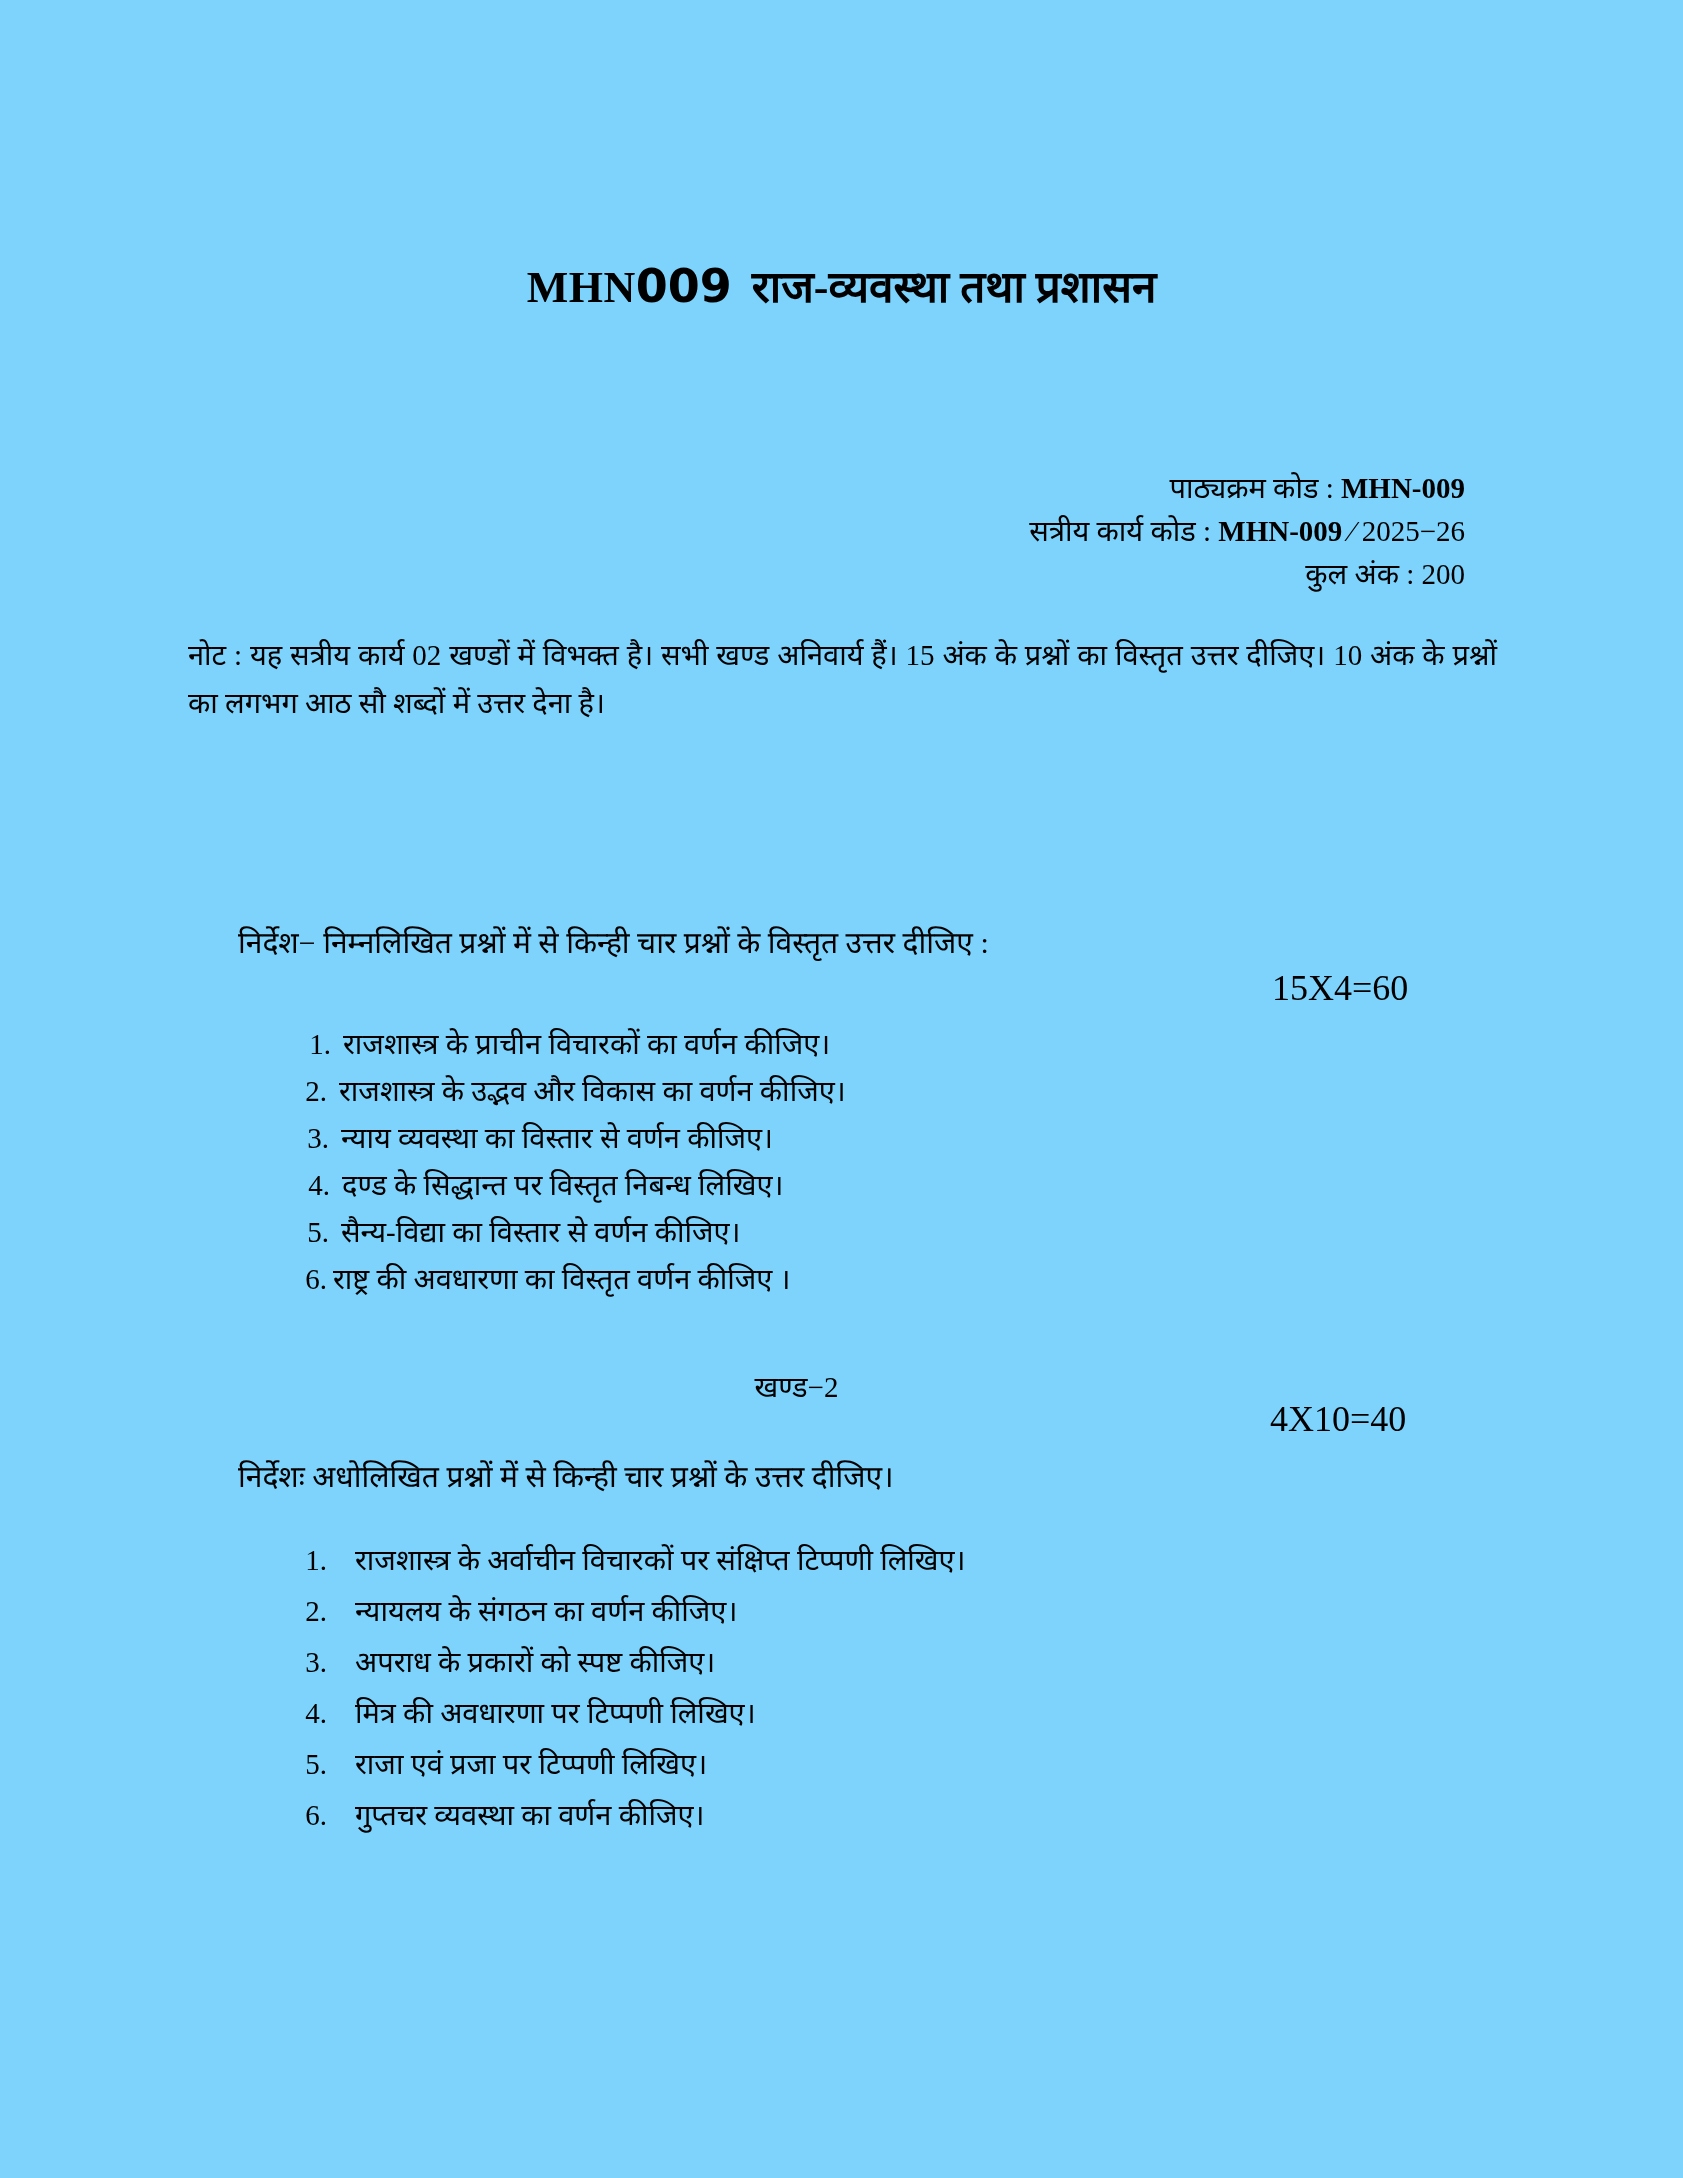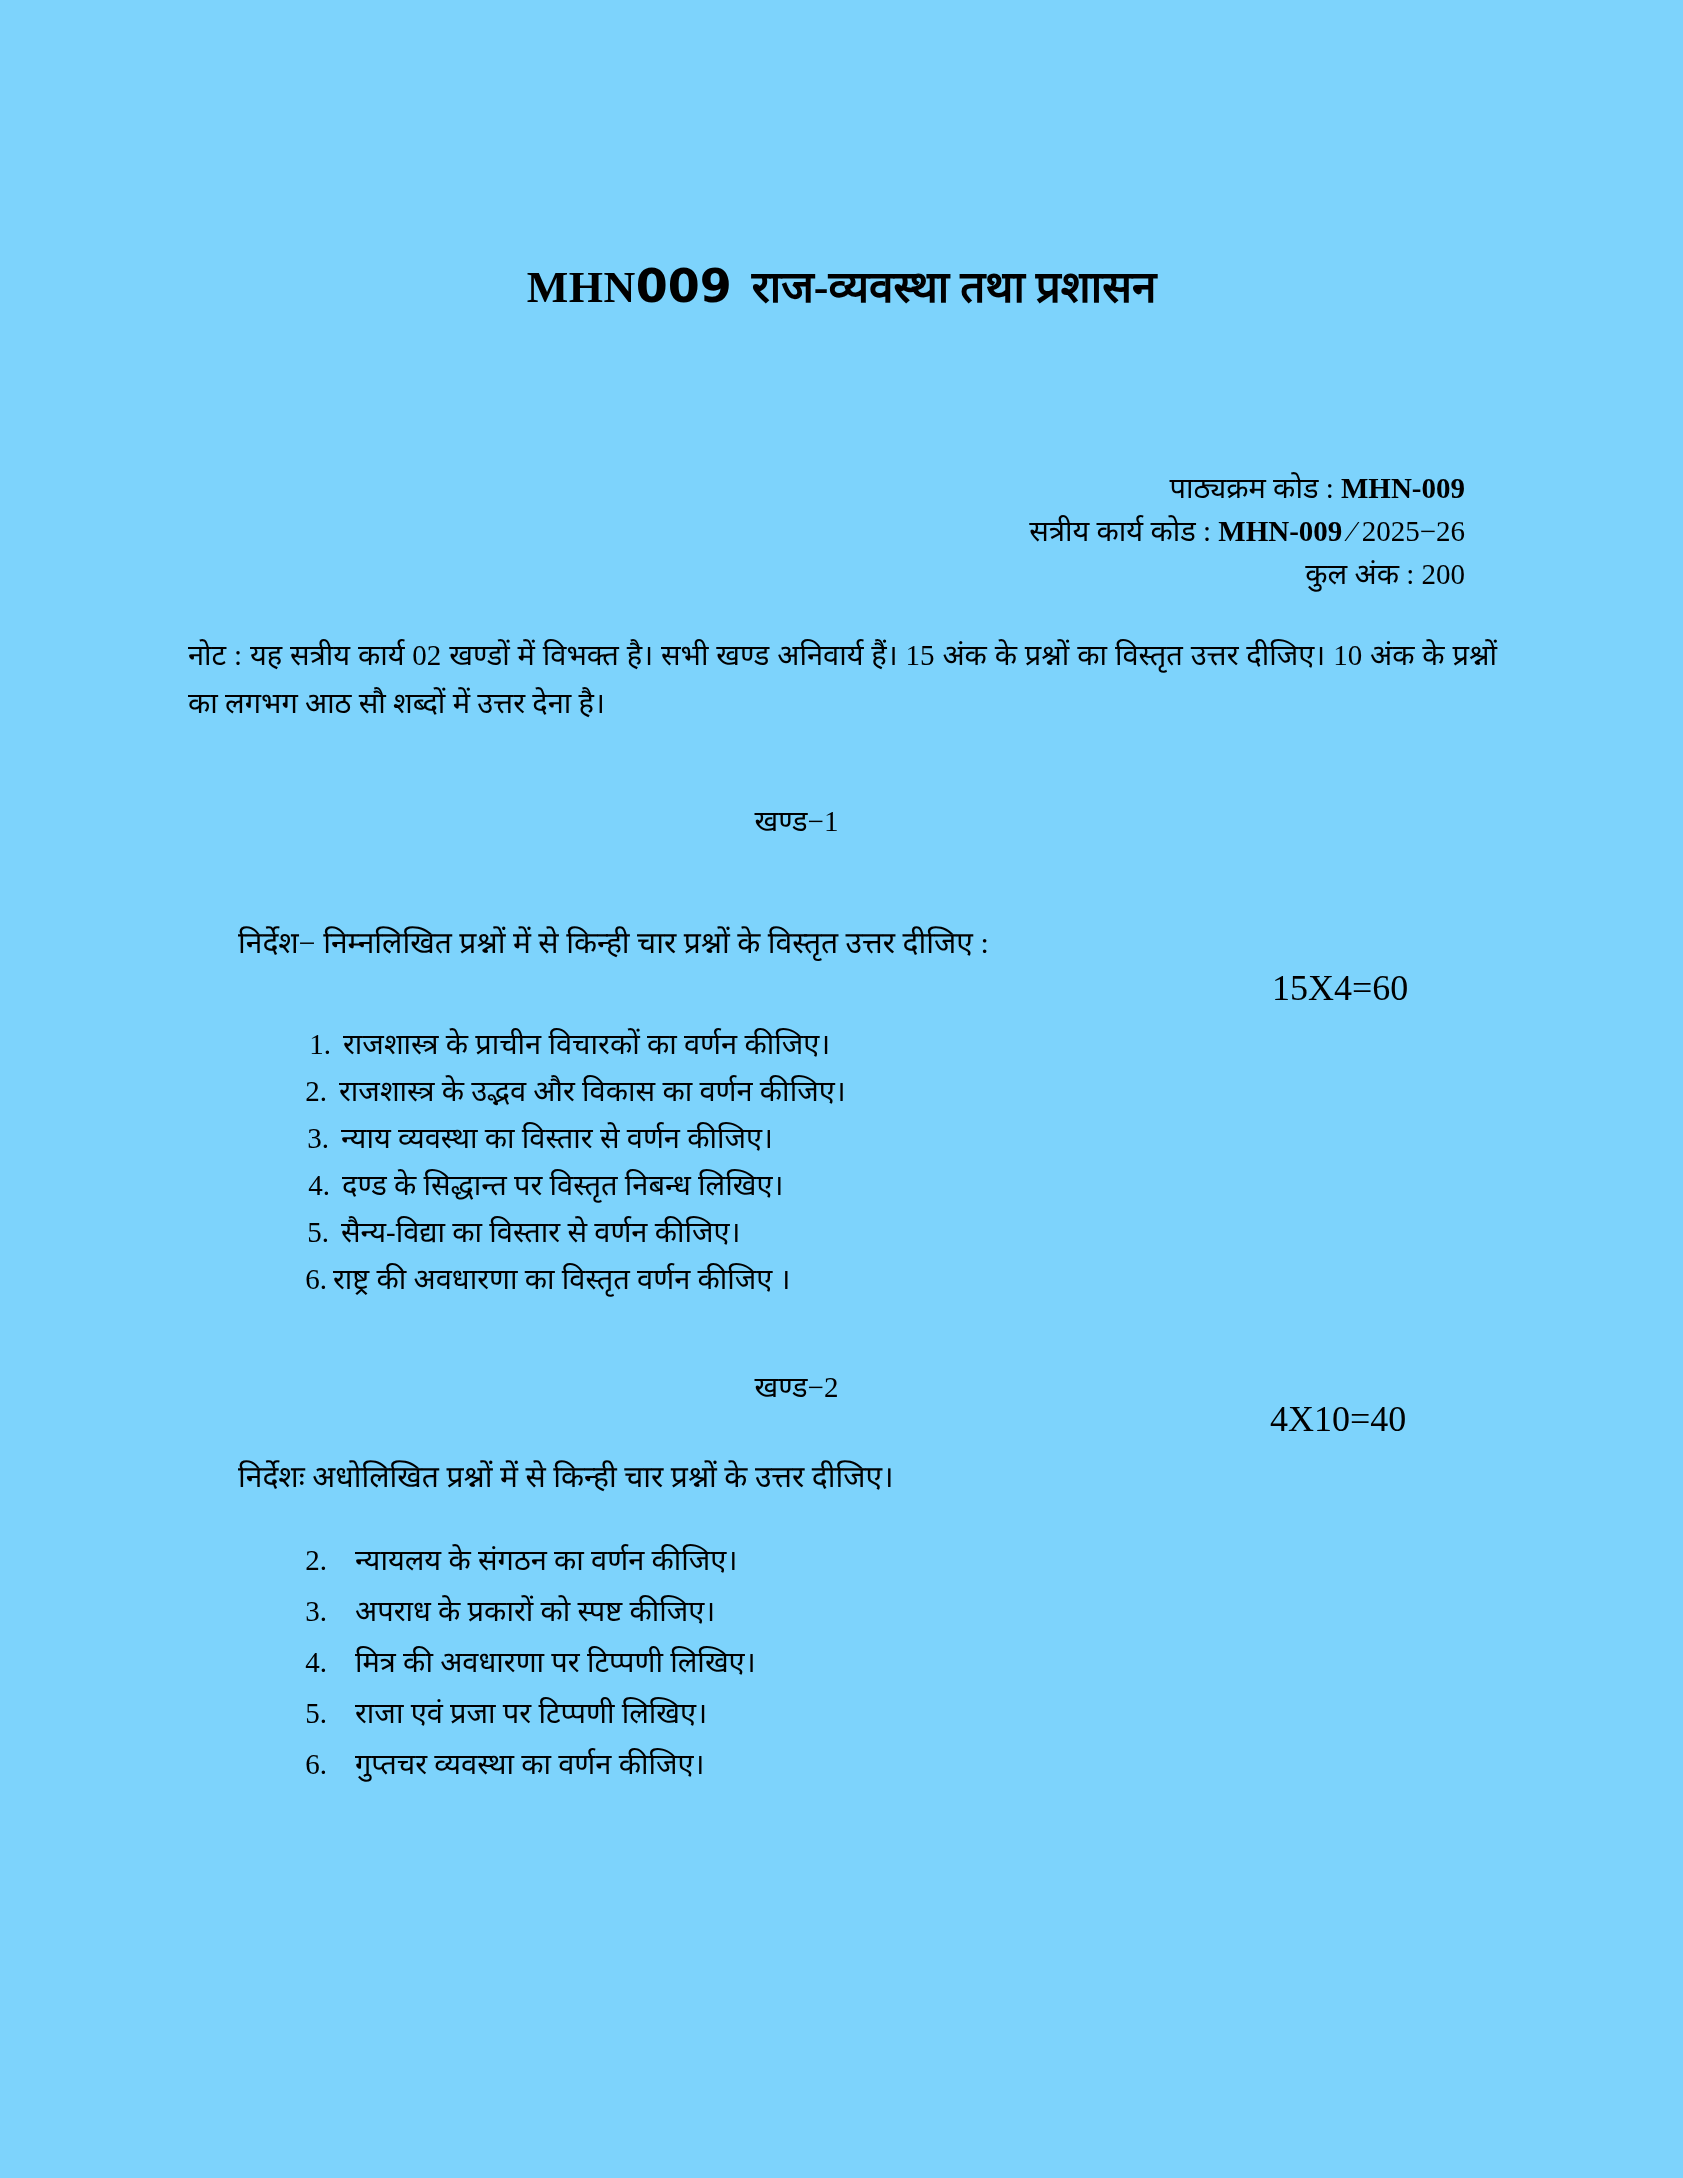--- a/index.html
+++ b/index.html
@@ -164,23 +164,20 @@
 
 
   <div class="meta">
     <span class="ln"><span>पाठ्यक्रम कोड : </span><span class="bold">MHN-009</span></span>
     <span class="ln"><span>सत्रीय कार्य कोड : </span><span class="bold">MHN-009</span><span> ⁄ 2025−26</span></span>
     <span class="ln"><span>कुल अंक : </span><span>200</span></span>
   </div>
 
   <div class="note">नोट : यह सत्रीय कार्य 02 खण्डों में विभक्त है। सभी खण्ड अनिवार्य हैं। 15 अंक के प्रश्नों का विस्तृत उत्तर दीजिए। 10 अंक के प्रश्नों का लगभग आठ सौ शब्दों में उत्तर देना है।</div>
 
-  <div class="sec-head" id="sec1-head">
-    <span class="sec-head-inner">खण्ड−1</span>
-  </div>
 
   <div class="instr" id="instr1">निर्देश−  निम्नलिखित प्रश्नों में से किन्ही चार प्रश्नों के विस्तृत उत्तर दीजिए :</div>
 
   <div class="marks" id="marks1">15X4=60</div>
 
   <ul class="qlist" id="qlist1">
     <li><span class="qnum">1.</span><span>राजशास्त्र के प्राचीन विचारकों का वर्णन कीजिए।</span></li>
     <li><span class="qnum">2.</span><span>राजशास्त्र के उद्भव और विकास का वर्णन कीजिए।</span></li>
     <li><span class="qnum">3.</span><span>न्याय व्यवस्था का विस्तार से वर्णन कीजिए।</span></li>
     <li><span class="qnum">4.</span><span>दण्ड के  सिद्धान्त पर विस्तृत निबन्ध लिखिए।</span></li>
@@ -190,20 +187,21 @@
 
   <div class="sec-head" id="sec2-head">
     <span class="sec-head-inner">खण्ड−2</span>
   </div>
 
   <div class="marks" id="marks2">4X10=40</div>
 
   <div class="instr" id="instr2">निर्देशः अधोलिखित प्रश्नों में से किन्ही चार प्रश्नों के उत्तर दीजिए।</div>
 
   <ul class="qlist" id="qlist2">
+    <li><span class="qnum">1.</span><span>राजशास्त्र के अर्वाचीन विचारकों पर संक्षिप्त टिप्पणी लिखिए।</span></li>
     <li><span class="qnum">2.</span><span>न्यायलय के संगठन का वर्णन कीजिए।</span></li>
     <li><span class="qnum">3.</span><span>अपराध के प्रकारों को स्पष्ट कीजिए।</span></li>
     <li><span class="qnum">4.</span><span>मित्र की अवधारणा पर टिप्पणी लिखिए।</span></li>
     <li><span class="qnum">5.</span><span>राजा एवं प्रजा पर टिप्पणी लिखिए।</span></li>
     <li><span class="qnum">6.</span><span>गुप्तचर व्यवस्था का वर्णन कीजिए।</span></li>
   </ul>
 
 </div>
 
 

